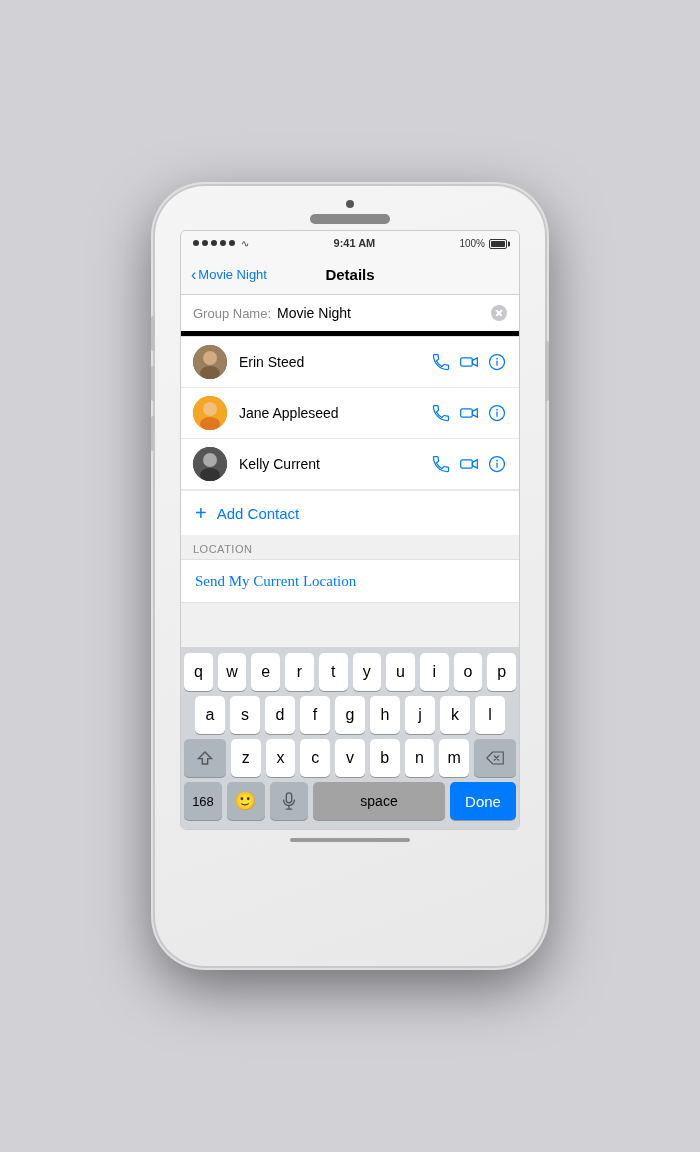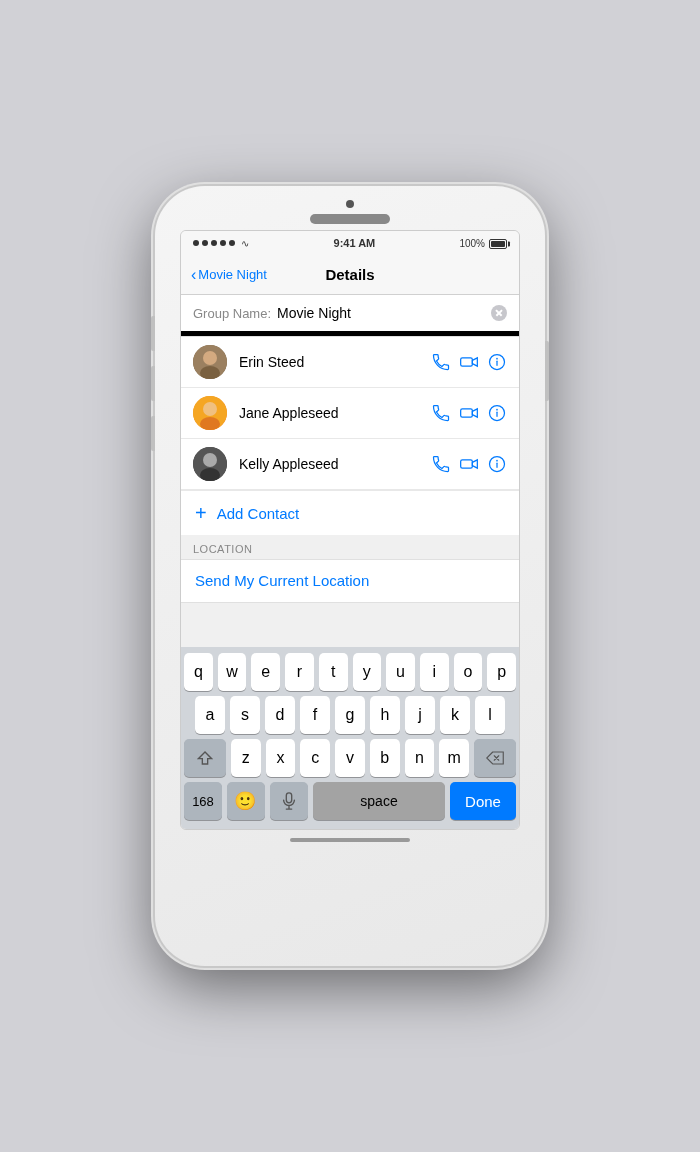--- a/index.html
+++ b/index.html
@@ -361,20 +361,21 @@
       color: #888;
       letter-spacing: 0.5px;
       text-transform: uppercase;
     }
 
     .location-row {
       background: #fff;
       padding: 12px 14px;
       border-top: 1px solid #e0e0e0;
       border-bottom: 1px solid #e0e0e0;
+      font-family: Liberation Serif, serif;
     }
 
     .location-text {
       color: #007aff;
       font-size: 15px;
     }
 
     
     .keyboard {
       background: #d1d5da;
@@ -574,21 +575,21 @@
         </div>
 
         <div class="contact-row">
           <div class="avatar avatar-kelly">
             <svg viewBox="0 0 34 34" xmlns="http://www.w3.org/2000/svg">
               <rect width="34" height="34" fill="#555"></rect>
               <circle cx="17" cy="13" r="7" fill="#aaa"></circle>
               <ellipse cx="17" cy="28" rx="10" ry="7" fill="#333"></ellipse>
             </svg>
           </div>
-          <span class="contact-name">Kelly Appleseed</span>
+          <span class="contact-name">Kelly Current</span>
           <div class="contact-actions">
             <div class="action-icon phone-call-icon">
               <svg viewBox="0 0 24 24" fill="none" stroke="#007aff" stroke-width="1.5" xmlns="http://www.w3.org/2000/svg">
                 <path d="M6.6 10.8c1.4 2.8 3.8 5.1 6.6 6.6l2.2-2.2c.3-.3.7-.4 1-.2 1.1.4 2.3.6 3.6.6.6 0 1 .4 1 1V20c0 .6-.4 1-1 1C10.6 21 3 13.4 3 4c0-.6.4-1 1-1h3.5c.6 0 1 .4 1 1 0 1.3.2 2.5.6 3.6.1.3 0 .7-.2 1L6.6 10.8z"></path>
               </svg>
             </div>
             <div class="action-icon video-icon">
               <svg viewBox="0 0 24 24" fill="none" stroke="#007aff" stroke-width="1.5" xmlns="http://www.w3.org/2000/svg">
                 <rect x="2" y="7" width="14" height="10" rx="2"></rect>
                 <path d="M16 10l6-3v10l-6-3V10z"></path>

